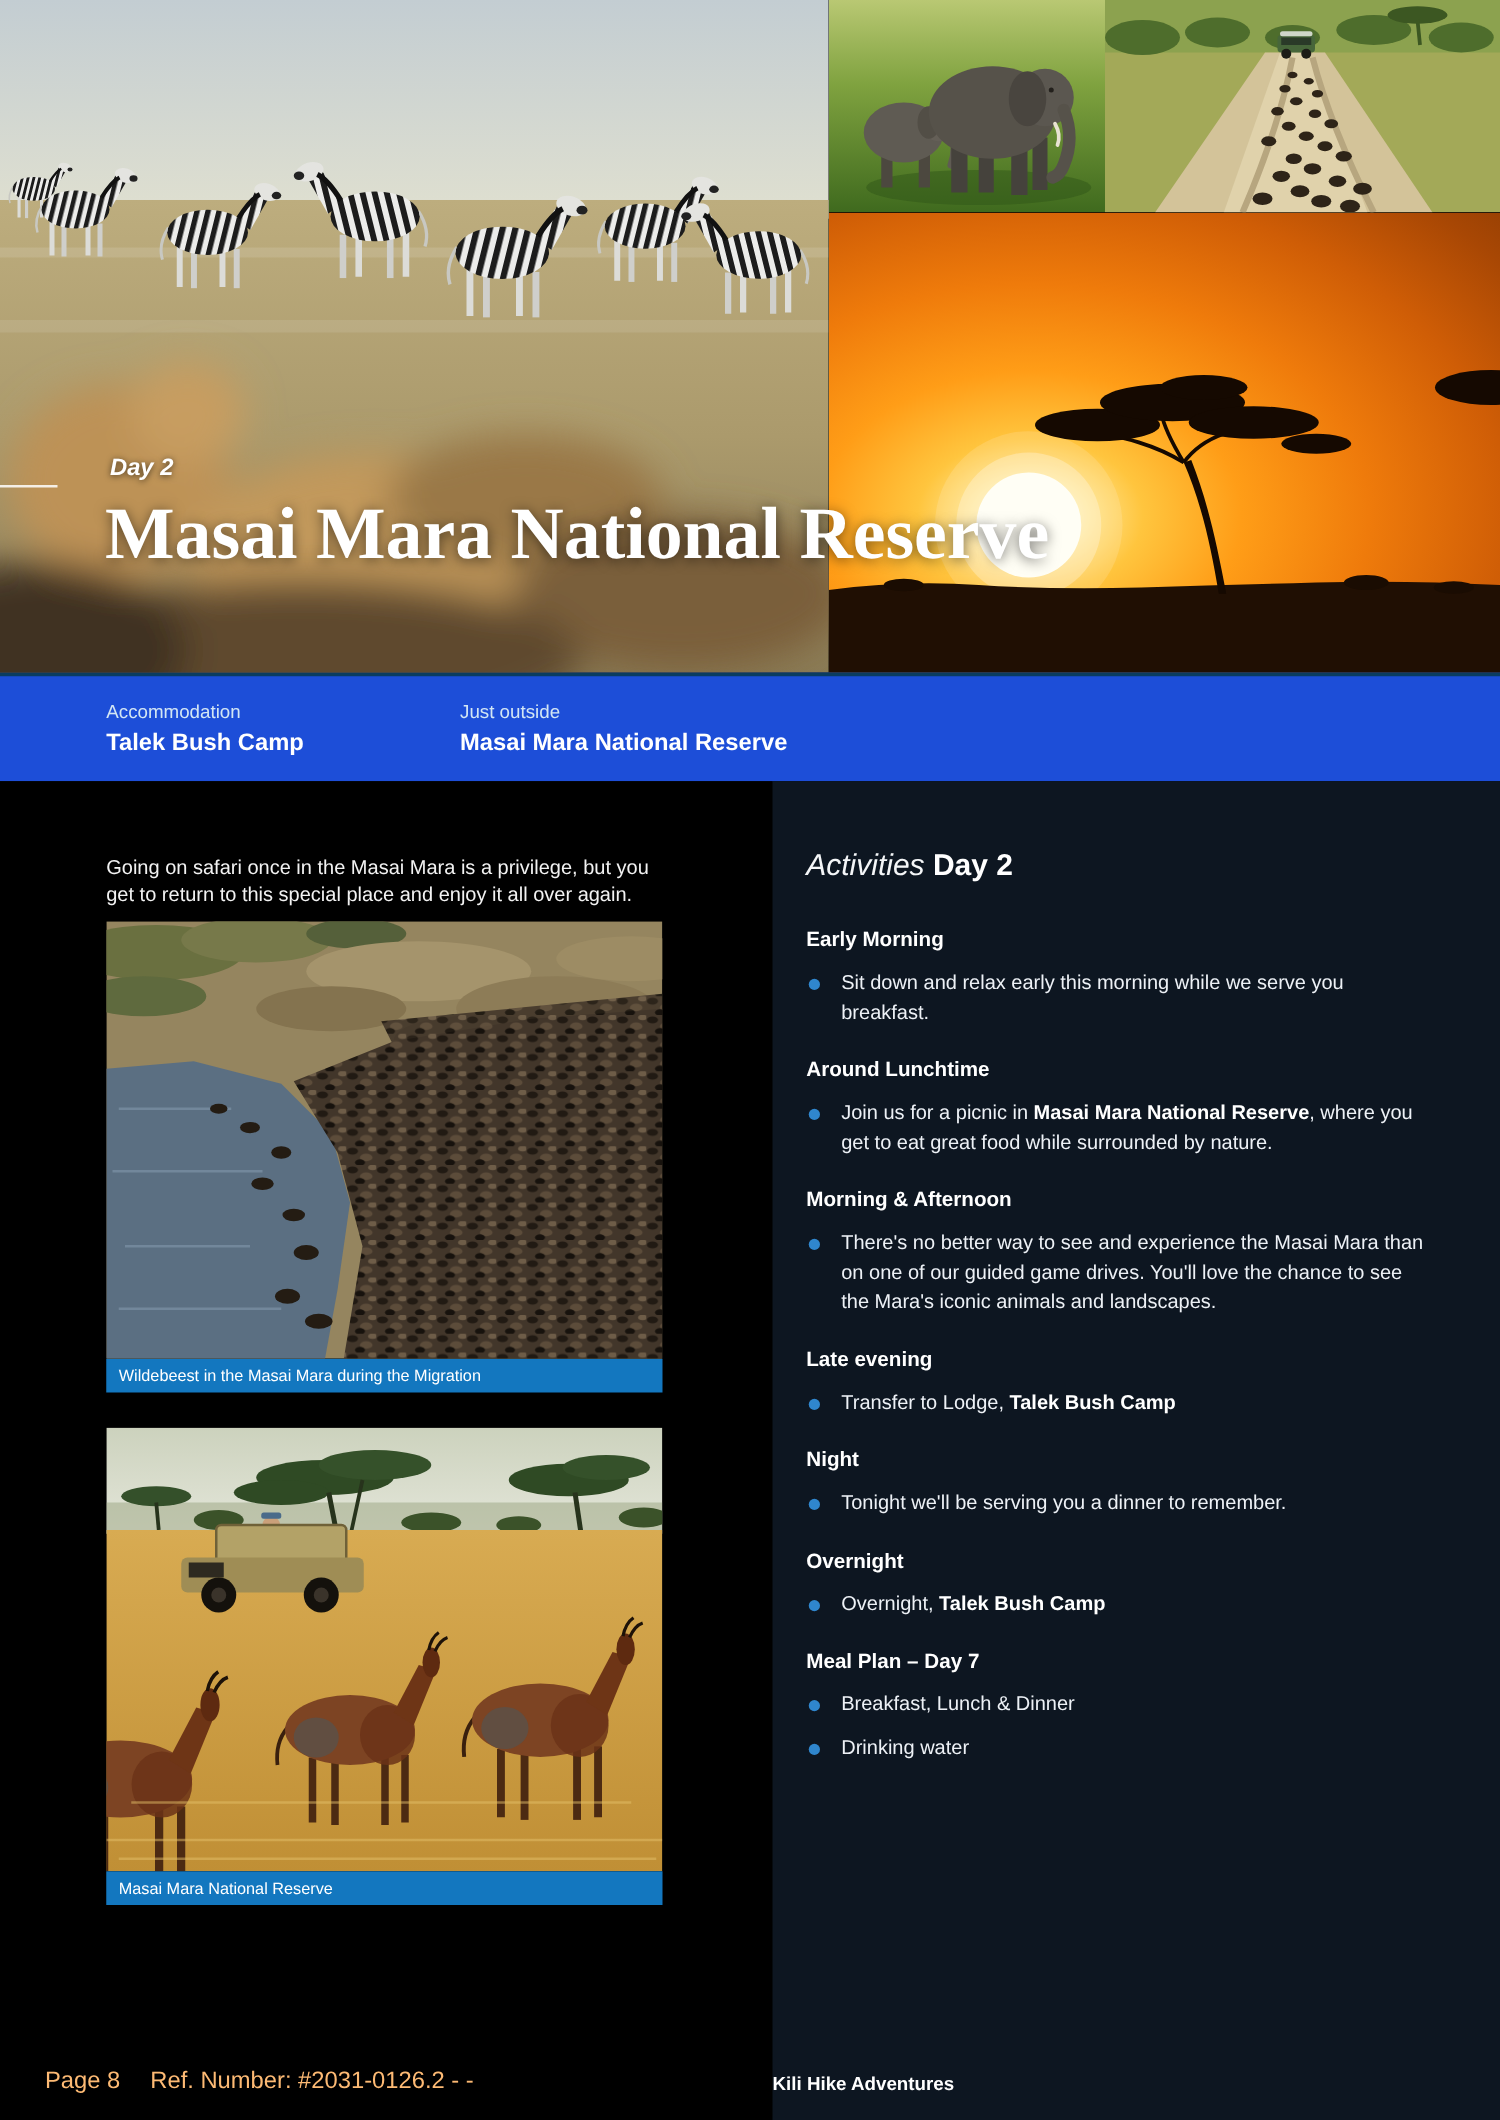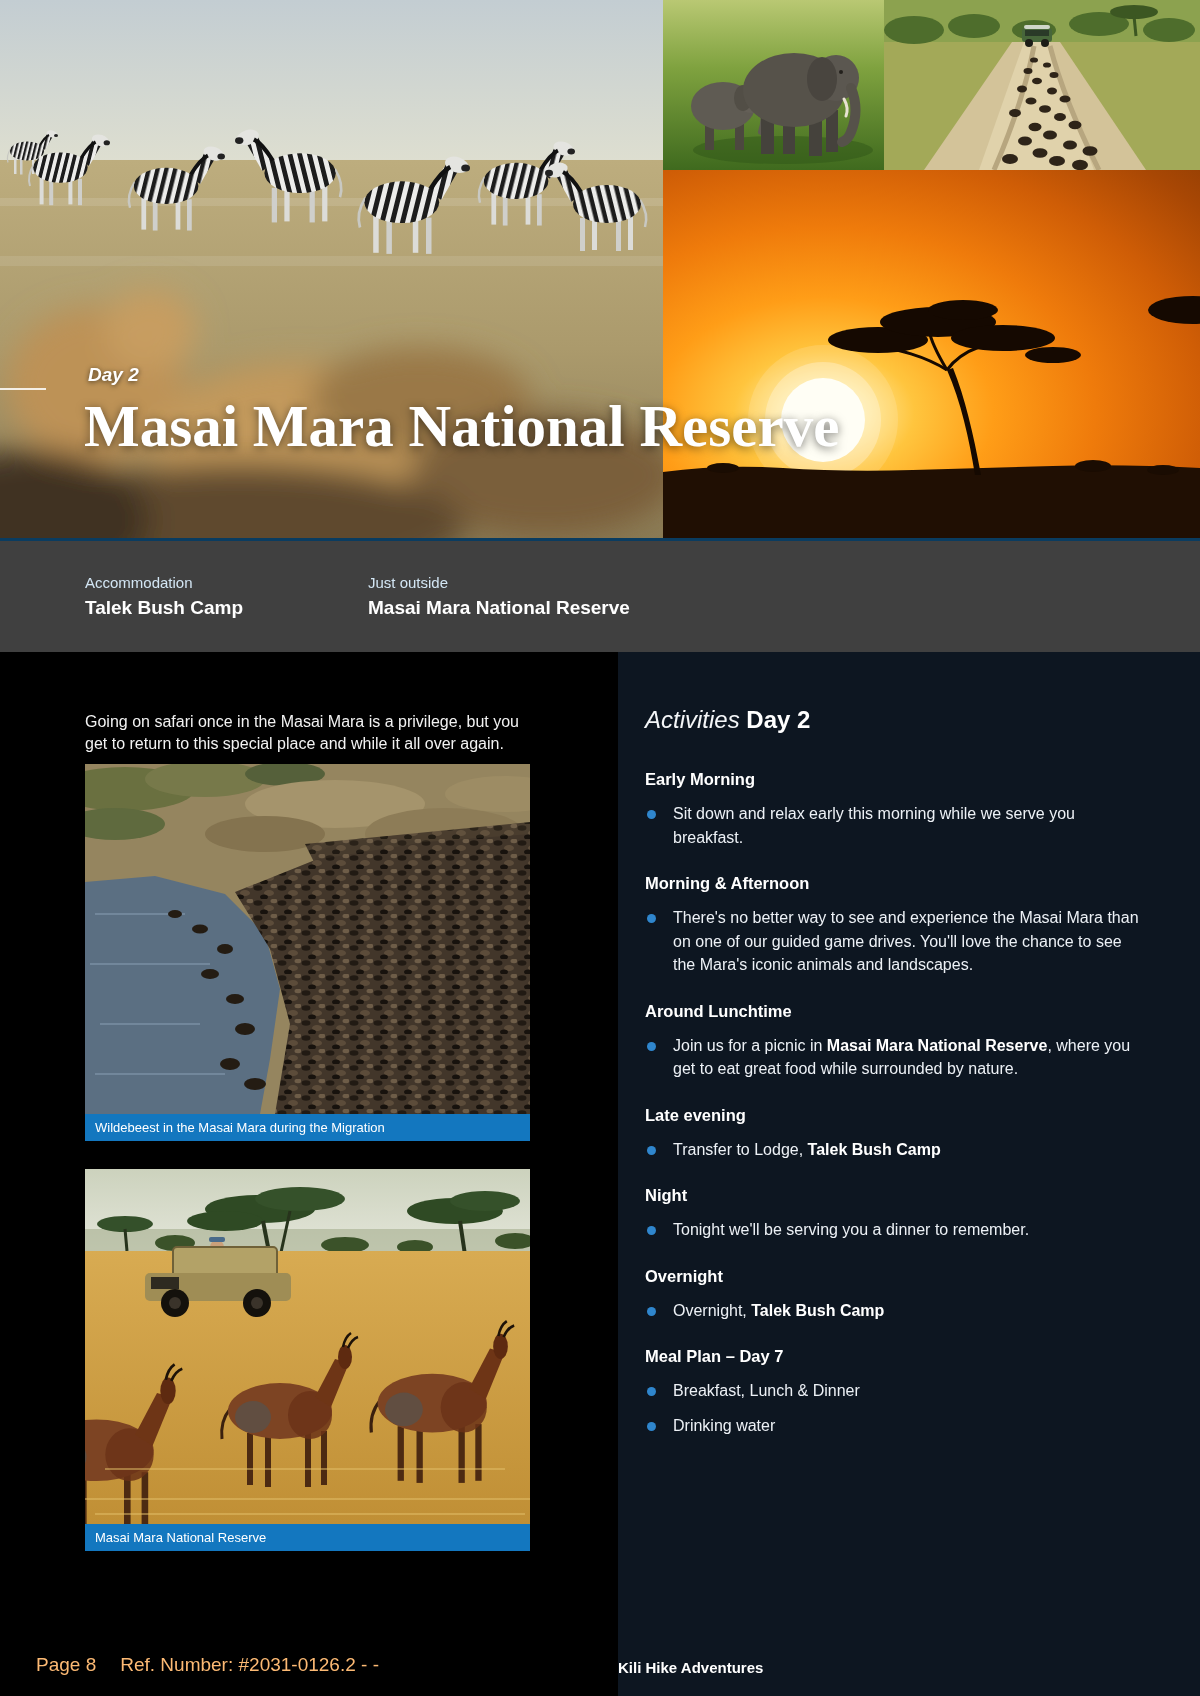--- a/index.html
+++ b/index.html
@@ -14,21 +14,21 @@
   .photo-road{width:316px;height:170px;overflow:hidden;}
   .photo-sunset{height:368px;overflow:hidden;}
   .hero svg{display:block;}
   .hero-dash{position:absolute;left:0;top:388px;width:46px;height:2px;background:rgba(255,255,255,.85);z-index:3;}
   .day-label{position:absolute;left:88px;top:364px;font-size:19px;font-weight:bold;font-style:italic;color:#fff;
              text-shadow:0 1px 5px rgba(0,0,0,.65);z-index:3;}
   .hero-title{position:absolute;left:84px;top:396px;margin:0;font-family:"Liberation Serif",serif;
               font-size:59px;font-weight:900;color:#fff;letter-spacing:0;line-height:1.05;
               text-shadow:0 2px 10px rgba(0,0,0,.55);z-index:3;white-space:nowrap;}
   
-  .info-bar{height:114px;background:#404040;border-top:3px solid #0a3c60;display:flex;align-items:center;
+  .info-bar{height:87px;background:#1d4ed8;border-top:3px solid #0a3c60;display:flex;align-items:center;
             padding-left:85px;box-sizing:border-box;flex:0 0 auto;}
   .info-col{display:flex;flex-direction:column;}
   .info-col.first{width:283px;}
   .info-label{font-size:15px;color:#d3e6f4;margin-bottom:6px;}
   .info-value{font-size:19px;font-weight:bold;color:#ffffff;}
   
   .main{flex:1;display:flex;}
   .col-left{width:618px;background:#000;display:flex;flex-direction:column;box-sizing:border-box;}
   .col-right{flex:1;background:#0d1621;display:flex;flex-direction:column;box-sizing:border-box;}
   .intro{margin:59px 0 0 85px;width:436px;font-size:16px;line-height:21.5px;color:#f2f2f2;}
@@ -251,21 +251,21 @@
     </div>
     <div class="info-col">
       <span class="info-label">Just outside</span>
       <span class="info-value">Masai Mara National Reserve</span>
     </div>
   </div>
 
   <div class="main">
 
     <div class="col-left">
-      <p class="intro">Going on safari once in the Masai Mara is a privilege, but you get to return to this special place and while it all over again.</p>
+      <p class="intro">Going on safari once in the Masai Mara is a privilege, but you get to return to this special place and enjoy it all over again.</p>
 
       <figure class="photo-fig fig-1">
         <div class="photo-body">
           <svg width="445" height="350" viewBox="0 0 445 350">
             <defs>
               <pattern id="m-hp" width="24" height="15" patternUnits="userSpaceOnUse">
                 <rect width="24" height="15" fill="#42362a"></rect>
                 <ellipse cx="5" cy="4" rx="4.5" ry="2.8" fill="#211a13"></ellipse>
                 <ellipse cx="16" cy="9" rx="5" ry="3" fill="#5c4c3a"></ellipse>
                 <ellipse cx="11" cy="13" rx="4" ry="2.5" fill="#17120d"></ellipse>
@@ -393,29 +393,29 @@
           <span class="t-bold">Day 2</span>
         </h2>
         <div>
             <div class="act-section">
               <h3 class="act-heading">Early Morning</h3>
               <ul class="act-list">
                 <li class="act-item"><span class="dot"></span><span>Sit down and relax early this morning while we serve you breakfast.</span></li>
               </ul>
             </div>
             <div class="act-section">
+              <h3 class="act-heading">Around Lunchtime</h3>
+              <ul class="act-list">
+                <li class="act-item"><span class="dot"></span><span>Join us for a picnic in </span><strong>Masai Mara National Reserve</strong><span>, where you get to eat great food while surrounded by nature.</span></li>
+              </ul>
+            </div>
+            <div class="act-section">
               <h3 class="act-heading">Morning &amp; Afternoon</h3>
               <ul class="act-list">
                 <li class="act-item"><span class="dot"></span><span>There's no better way to see and experience the Masai Mara than on one of our guided game drives. You'll love the chance to see the Mara's iconic animals and landscapes.</span></li>
-              </ul>
-            </div>
-            <div class="act-section">
-              <h3 class="act-heading">Around Lunchtime</h3>
-              <ul class="act-list">
-                <li class="act-item"><span class="dot"></span><span>Join us for a picnic in </span><strong>Masai Mara National Reserve</strong><span>, where you get to eat great food while surrounded by nature.</span></li>
               </ul>
             </div>
             <div class="act-section">
               <h3 class="act-heading">Late evening</h3>
               <ul class="act-list">
                 <li class="act-item"><span class="dot"></span><span>Transfer to Lodge, </span><strong>Talek Bush Camp</strong></li>
               </ul>
             </div>
             <div class="act-section">
               <h3 class="act-heading">Night</h3>

